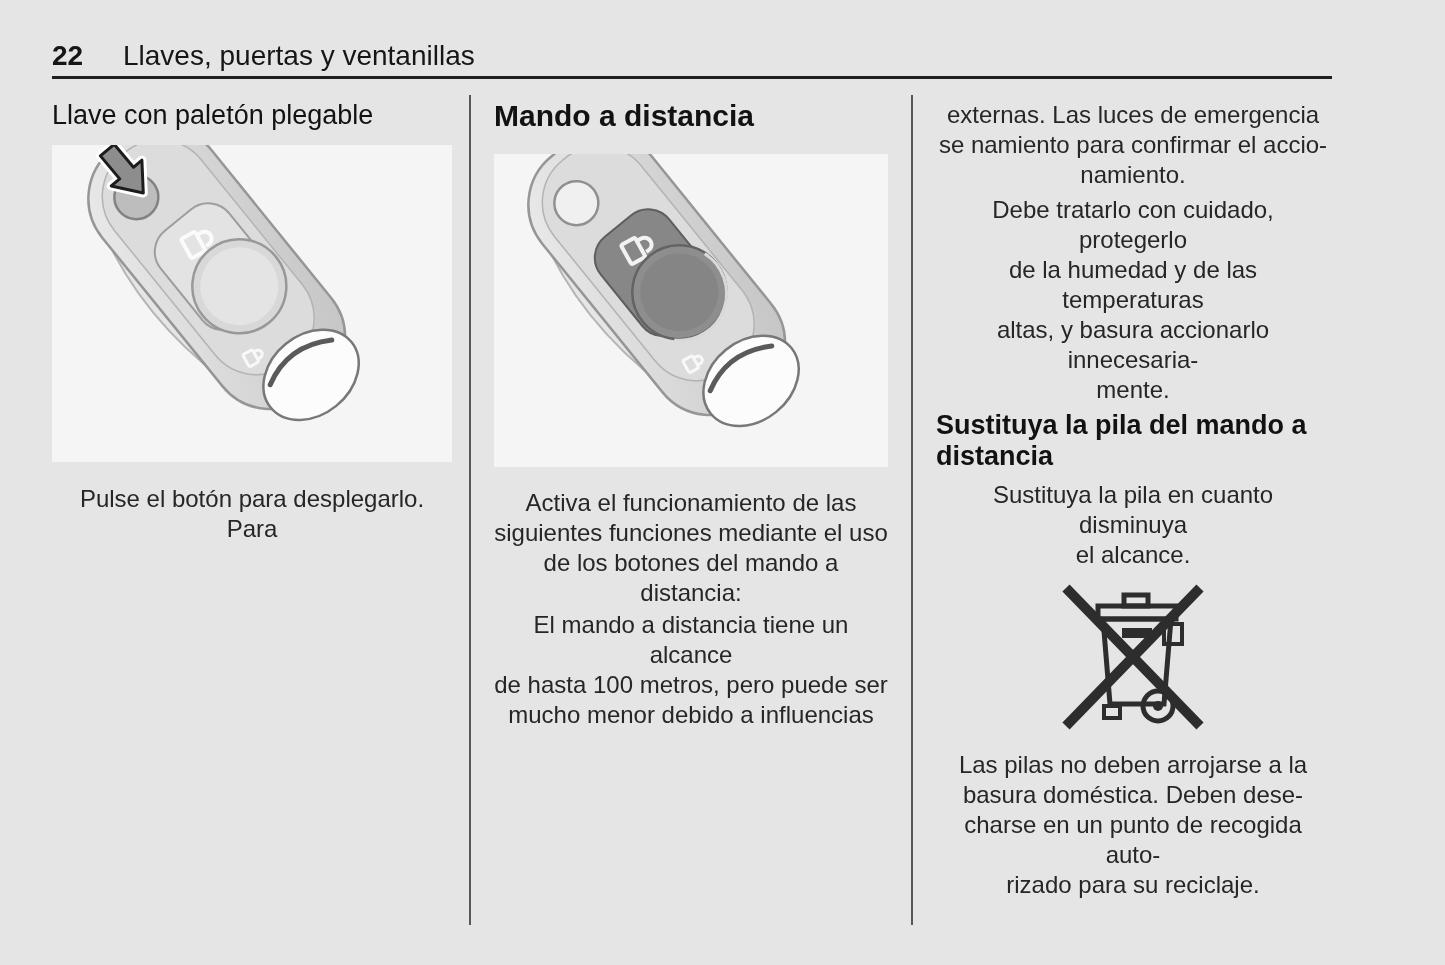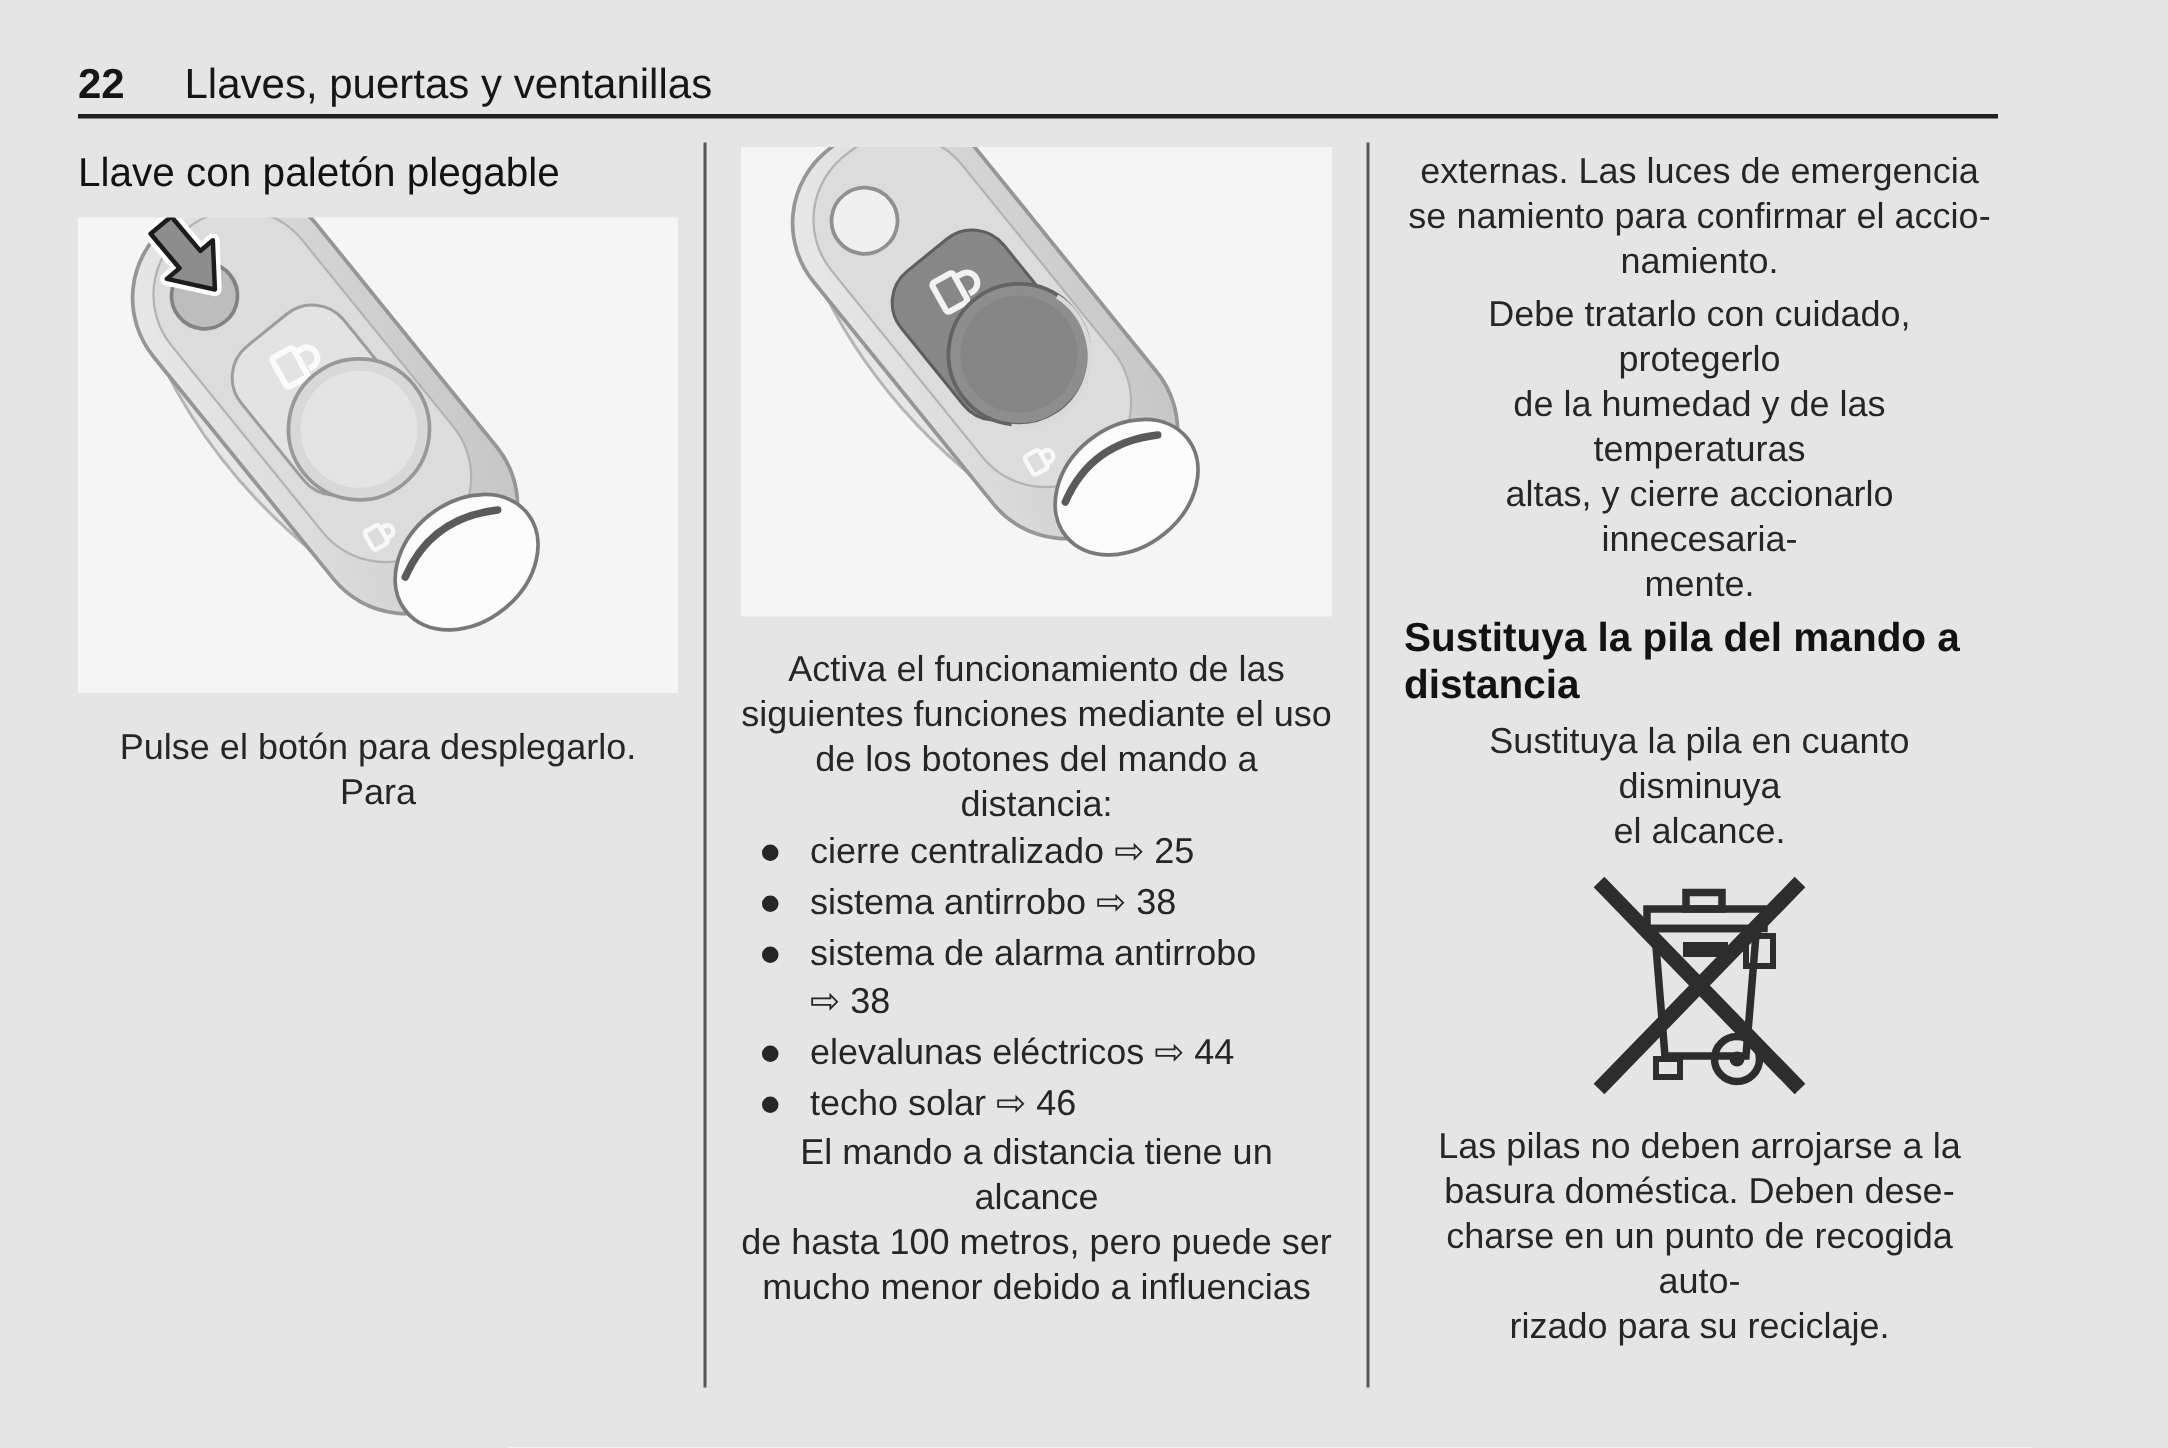--- a/index.html
+++ b/index.html
@@ -86,20 +86,21 @@
         </g>
       </svg>
     </div>
 
     <div class="body-text">
         <div>Pulse el botón para desplegarlo. Para</div>
       </div>
   </div>
 
   <div class="col col2">
+    <h2 class="h-large">Mando a distancia</h2>
 
     <div class="figure fig2">
       <svg viewBox="0 0 394 313" width="394" height="313">
         <defs>
           <linearGradient id="kb2" x1="0" y1="0" x2="1" y2="1">
             <stop offset="0" stop-color="#ebebeb"></stop>
               <stop offset="1" stop-color="#c3c3c3"></stop>
           </linearGradient>
         </defs>
         <g transform="translate(158,114) rotate(-39)">
@@ -124,45 +125,38 @@
         </g>
       </svg>
     </div>
 
     <div class="body-text">
         <div>Activa el funcionamiento de las</div>
         <div>siguientes funciones mediante el uso</div>
         <div>de los botones del mando a distancia:</div>
       </div>
 
-    <ul class="refs">
-      <li>cierre centralizado ⇨&nbsp;25</li>
-      <li>sistema antirrobo ⇨&nbsp;38</li>
-      <li>sistema de alarma antirrobo ⇨&nbsp;38</li>
-      <li>elevalunas eléctricos ⇨&nbsp;44</li>
-      <li>techo solar ⇨&nbsp;46</li>
-    </ul>
 
     <div class="body-text outro">
         <div>El mando a distancia tiene un alcance</div>
         <div>de hasta 100 metros, pero puede ser</div>
         <div>mucho menor debido a influencias</div>
       </div>
   </div>
 
   <div class="col col3">
     <div class="body-text para">
         <div>externas. Las luces de emergencia</div>
         <div>se namiento para confirmar el accio-</div>
         <div>namiento.</div>
       </div>
     <div class="body-text para">
         <div>Debe tratarlo con cuidado, protegerlo</div>
         <div>de la humedad y de las temperaturas</div>
-        <div>altas, y cierre accionarlo innecesaria-</div>
+        <div>altas, y basura accionarlo innecesaria-</div>
         <div>mente.</div>
       </div>
 
     <h3 class="h-sub">Sustituya la pila del mando a distancia</h3>
 
     <div class="body-text para">
         <div>Sustituya la pila en cuanto disminuya</div>
         <div>el alcance.</div>
       </div>
 

